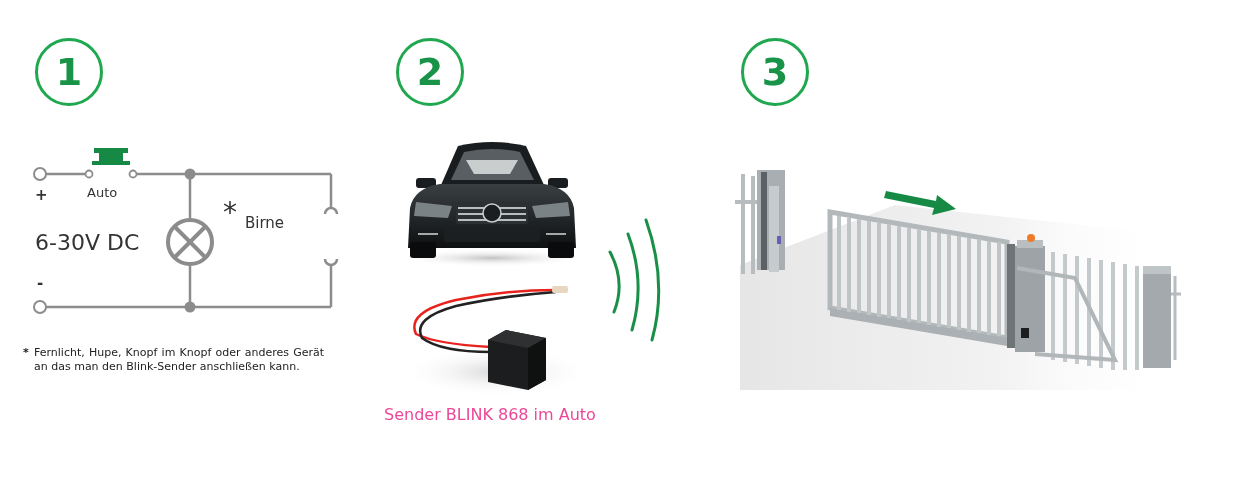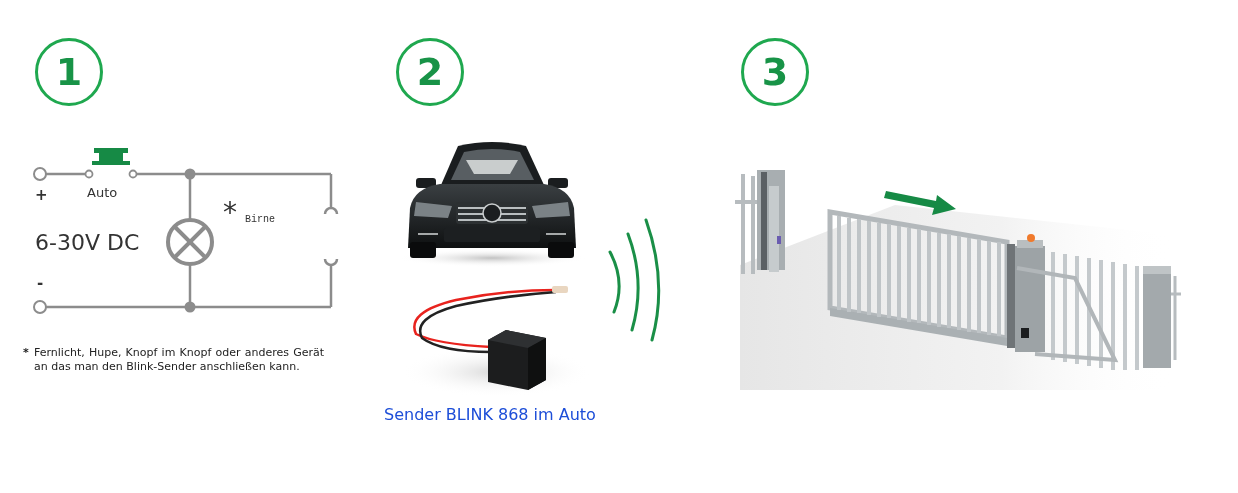--- a/index.html
+++ b/index.html
@@ -2,21 +2,21 @@
 <html><head>
 <meta charset="utf-8">
 <style>
   html, body { margin:0; padding:0; background:#ffffff; }
   body { width:1238px; height:493px; position:relative; overflow:hidden; font-family:"DejaVu Sans", sans-serif; color:#222; }
   .step-circle { position:absolute; width:62px; height:62px; border:3px solid #1fa84f; border-radius:50%; display:flex; align-items:center; justify-content:center; }
   .step-num { font-size:38px; font-weight:bold; color:#189347; line-height:1; }
   .lbl { position:absolute; font-family:"DejaVu Sans", sans-serif; color:#333; white-space:nowrap; }
   .note { position:absolute; left:34px; top:346px; width:290px; font-size:11px; line-height:14px; color:#222; text-align:justify; }
   .note-star { position:absolute; left:-11px; top:0; font-weight:bold; }
-  .caption { position:absolute; left:384px; top:405px; font-size:16px; color:#1d4ed8; white-space:nowrap; }
+  .caption { position:absolute; left:384px; top:405px; font-size:16px; color:#ec4899; white-space:nowrap; }
   svg { position:absolute; overflow:visible; }
 </style>
 </head>
 <body>
 
 <div class="step-circle" style="left:35px;top:38px;">
   <span class="step-num">1</span>
 </div>
 <div class="step-circle" style="left:396px;top:38px;">
   <span class="step-num">2</span>
@@ -57,21 +57,21 @@
     <line x1="174.5" y1="226.5" x2="205.5" y2="257.5"></line>
     <line x1="205.5" y1="226.5" x2="174.5" y2="257.5"></line>
   </g>
 </svg>
 
 <span class="lbl" style="left:35px;top:186px;font-size:15px;font-weight:bold;">+</span>
 <span class="lbl" style="left:87px;top:185px;font-size:13px;">Auto</span>
 <span class="lbl" style="left:35px;top:230px;font-size:22px;">6-30V DC</span>
 <span class="lbl" style="left:37px;top:274px;font-size:15px;font-weight:bold;">-</span>
 <span class="lbl" style="left:223px;top:196px;font-size:28px;">*</span>
-<span class="lbl" style="left:245px;top:214px;font-size:10px;font-family:Liberation Mono, monospace;">Birne</span>
+<span class="lbl" style="left:245px;top:214px;font-size:15px;">Birne</span>
 
 <div class="note">
   <span class="note-star">*</span>
   <span>Fernlicht, Hupe, Knopf im Knopf oder anderes Gerät an das man den Blink-Sender anschließen kann.</span>
 </div>
 
 <svg width="220" height="140" style="left:396px;top:130px;" viewBox="0 0 220 140">
   <defs>
     <radialGradient id="shadow" cx="50%" cy="50%" r="50%">
       <stop offset="0%" stop-color="#999" stop-opacity="0.6"></stop>

